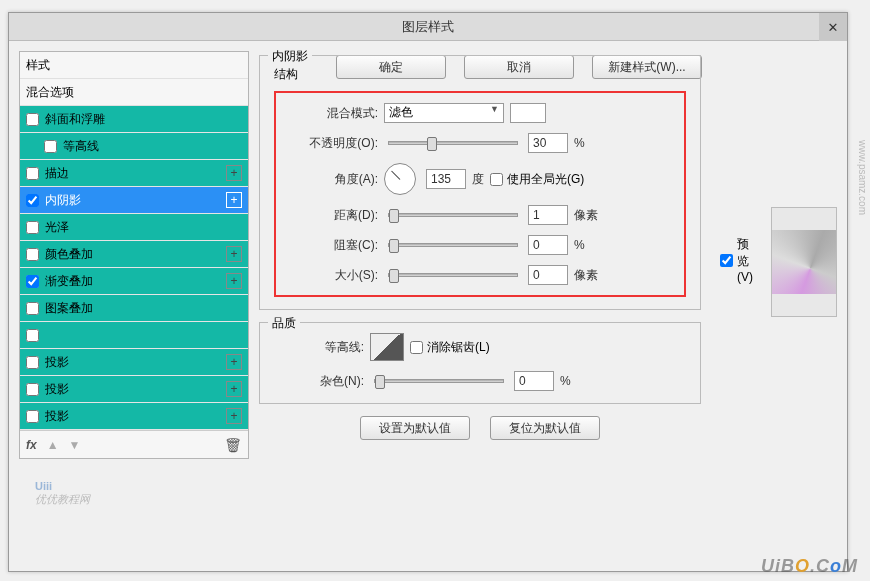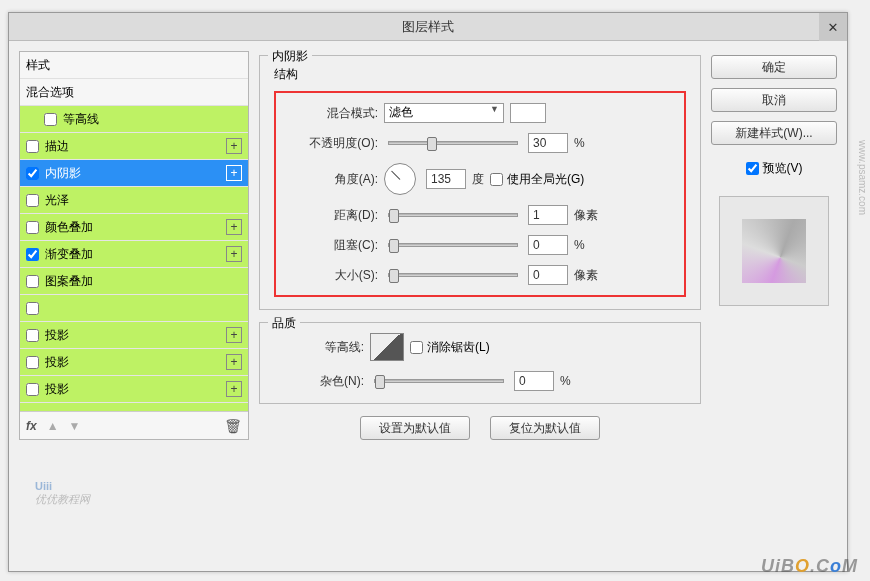--- a/index.html
+++ b/index.html
@@ -45,21 +45,21 @@
     }
     .content {
       display: flex;
       padding: 10px;
       gap: 10px;
     }
     
     .left-panel {
       width: 230px;
       border: 1px solid #b5b5b5;
-      background: #bef264;
+      background: #14b8a6;
       display: flex;
       flex-direction: column;
     }
     .left-list { flex: 1; }
     .list-item {
       height: 27px;
       padding: 0 6px;
       display: flex;
       align-items: center;
       border-bottom: 1px solid #e5e5e5;
@@ -228,23 +228,24 @@
       border-radius: 3px;
       cursor: pointer;
       font-size: 12px;
       color: #333;
       padding: 0 10px;
     }
     
     .right-panel {
       width: 126px;
       display: flex;
-      flex-direction: column;
-      gap: 9px;
+      flex-direction: row;
+      gap: 18px;
       padding-top: 4px;
+      justify-content: flex-end;
     }
     .right-panel .ps-btn { width: 100%; }
     .preview-chk { display: flex; align-items: center; justify-content: center; gap: 4px; margin-top: 6px; }
     .preview-box {
       margin-top: 10px;
       width: 110px; height: 110px;
       border: 1px solid #bbb;
       background: #e8e8e8;
       display: flex;
       align-items: center;
@@ -285,20 +286,24 @@
     </div>
   </div>
 
   <div class="content">
 
     <div class="left-panel">
       <div class="left-list">
         <div class="list-header">样式</div>
         <div class="list-header">混合选项</div>
         <div id="style-items">
+            <div class="list-item">
+              <input type="checkbox" style="">
+              <span class="label">斜面和浮雕</span>
+            </div>
             <div class="list-item">
               <span class="indent"></span>
               <input type="checkbox" style="">
               <span class="label">等高线</span>
             </div>
             <div class="list-item">
               <input type="checkbox" style="">
               <span class="label">描边</span>
               <span class="add-btn">+</span>
             </div>

